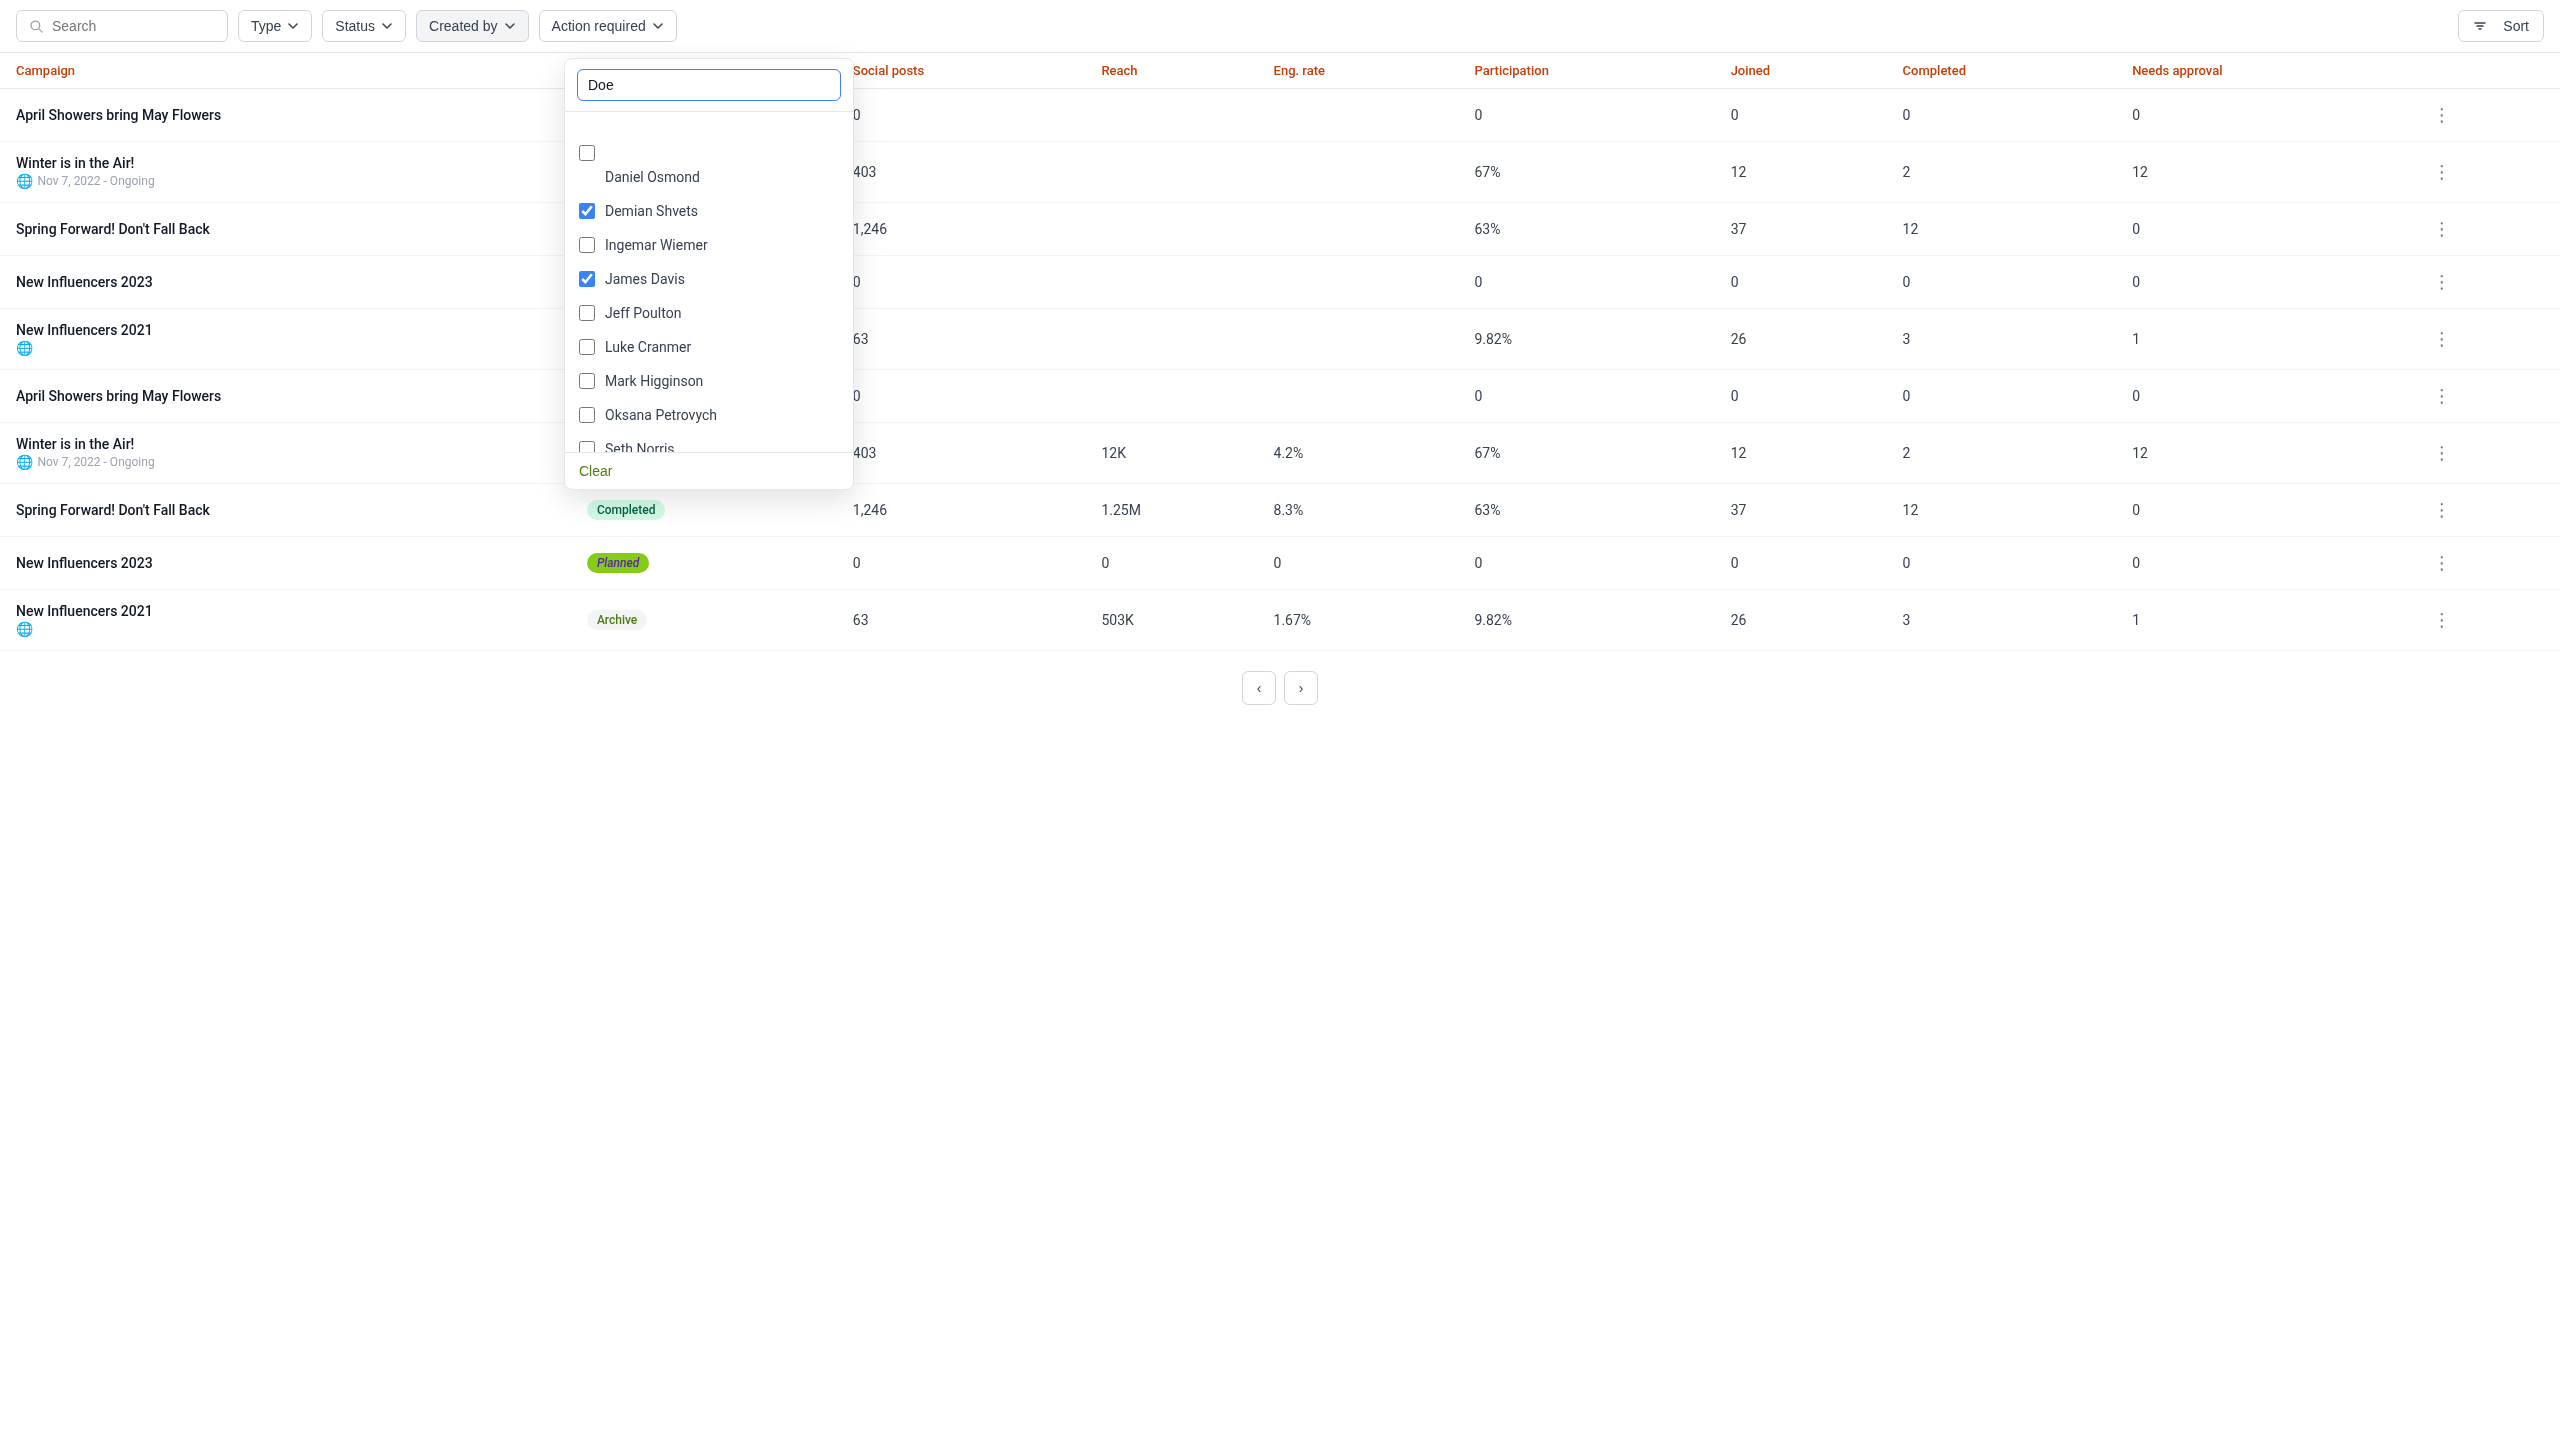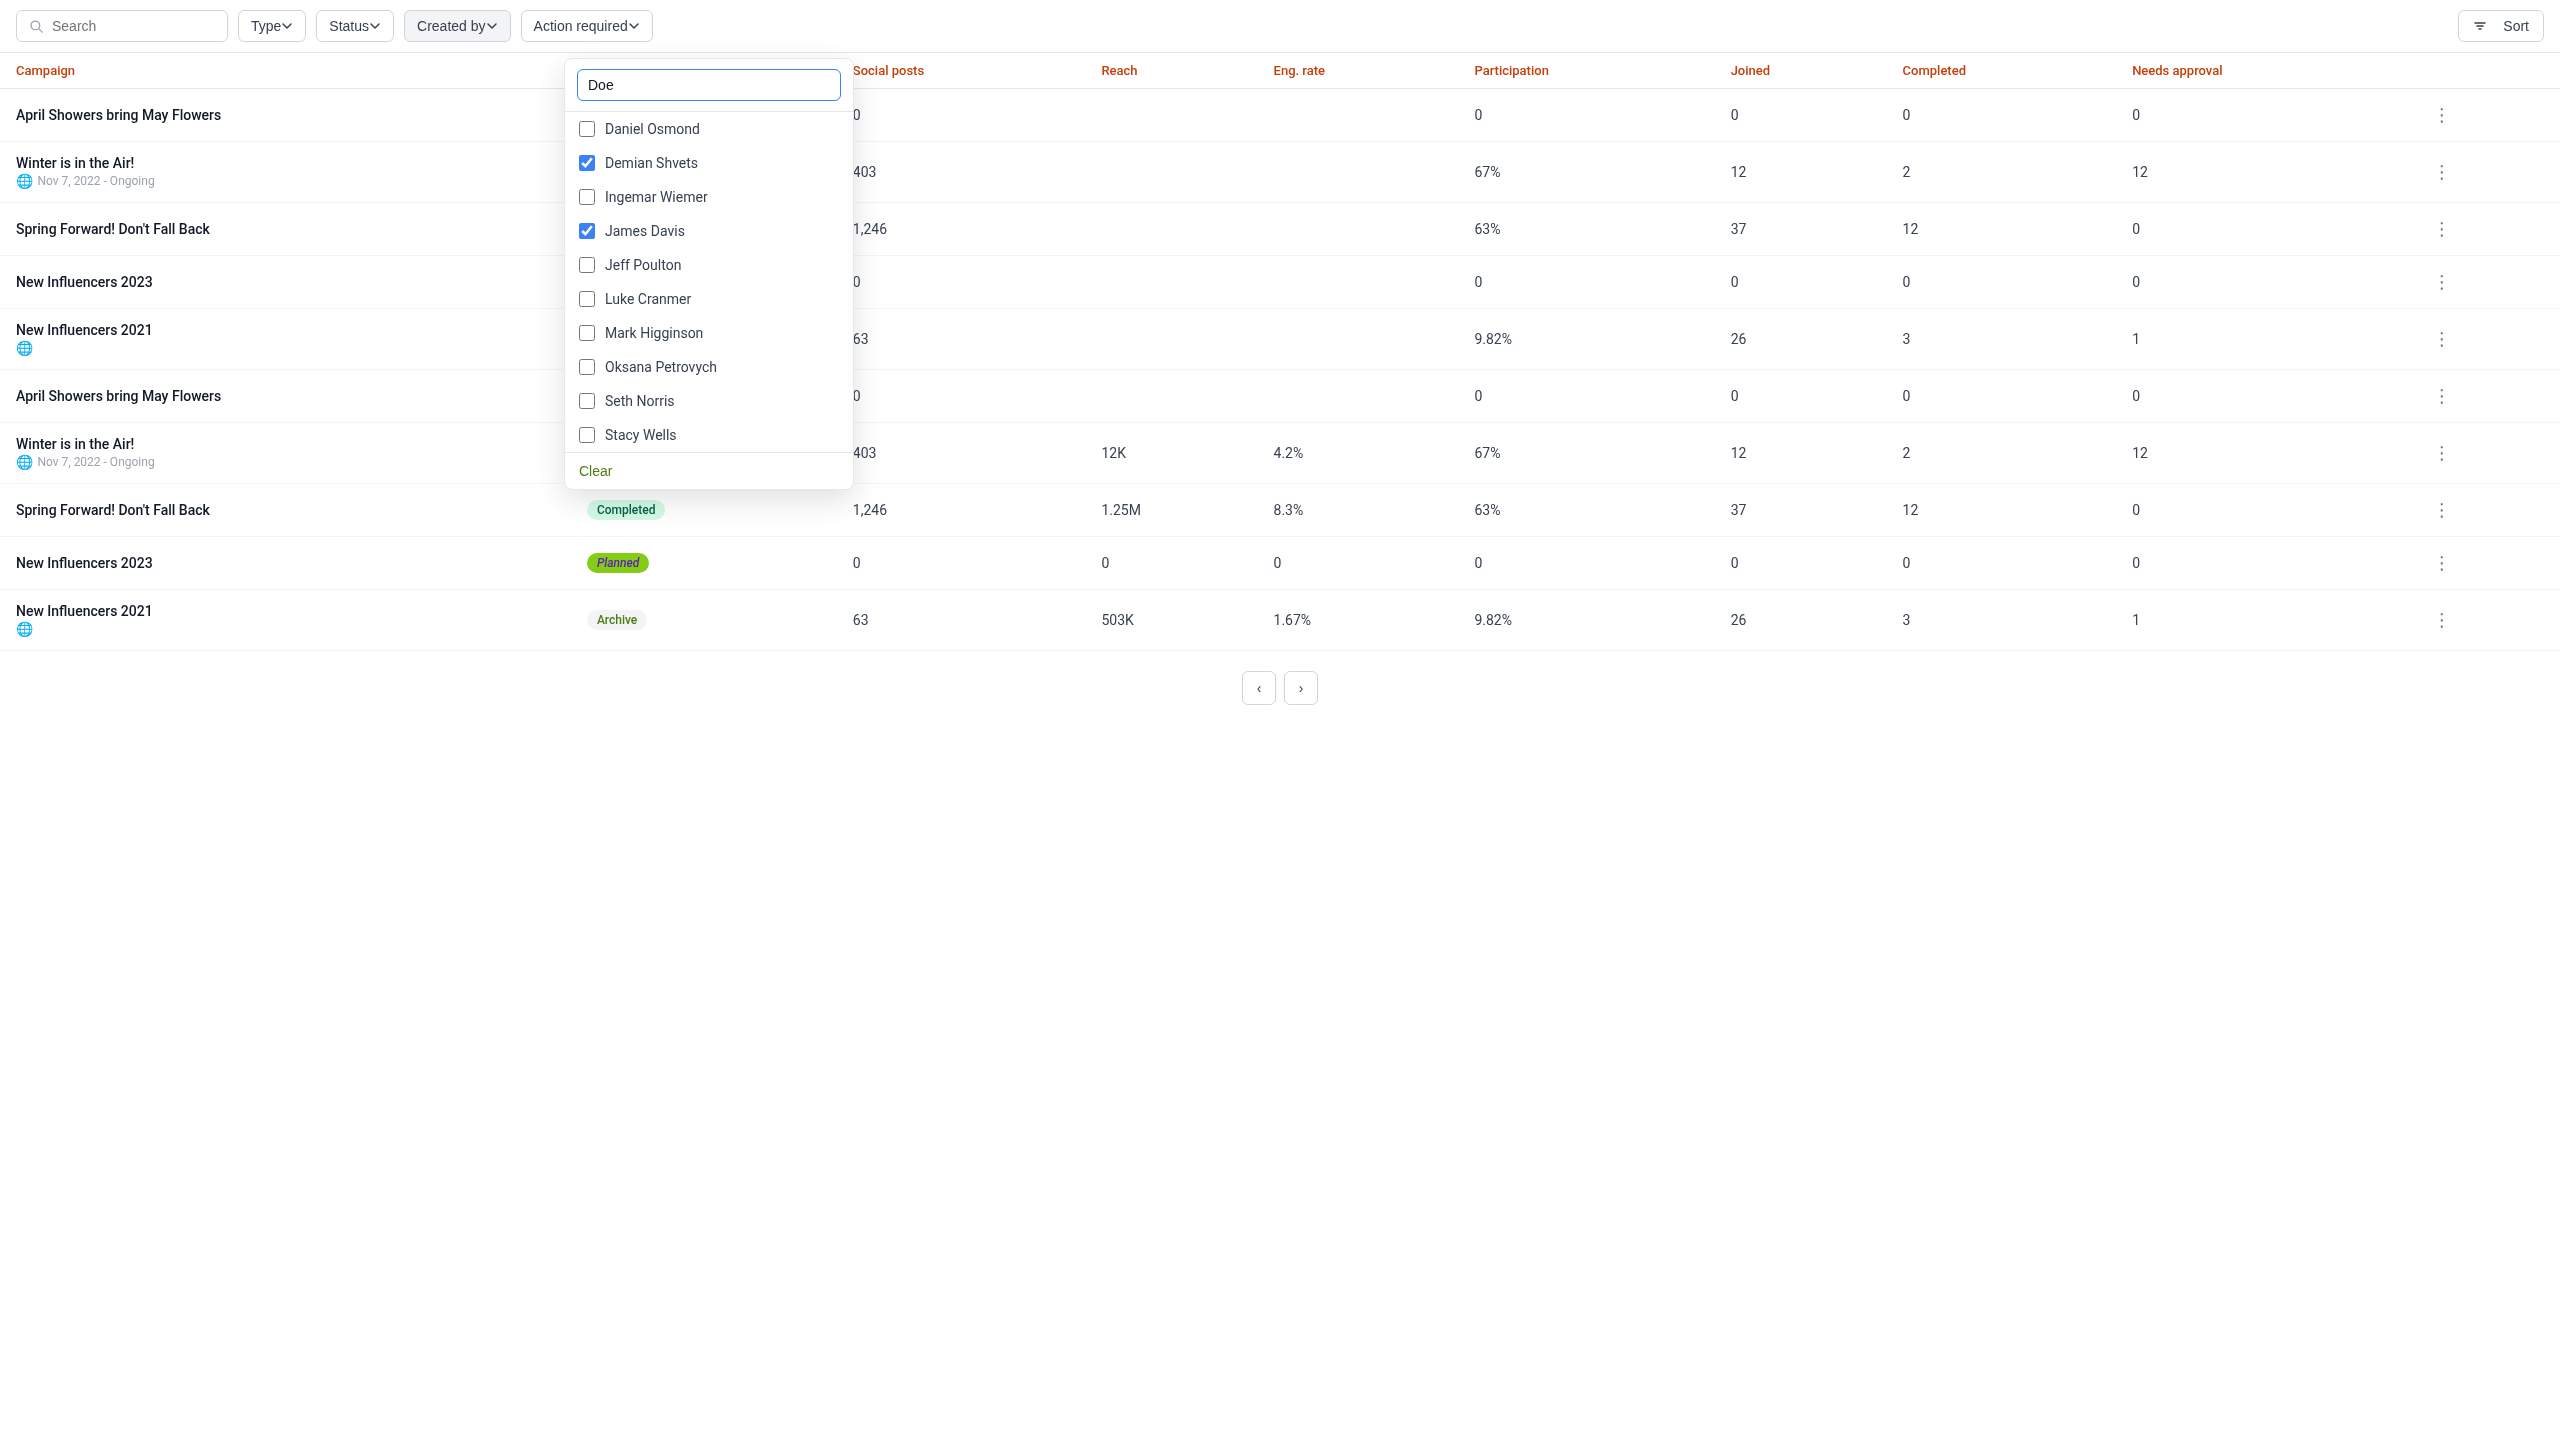--- a/index.html
+++ b/index.html
@@ -35,21 +35,21 @@
       font-size: 14px;
       color: #6b7280;
       width: 100%;
       background: transparent;
     }
     .search-icon-svg { color: #9ca3af; flex-shrink: 0; }
 
     .filter-btn {
       display: flex;
       align-items: center;
-      gap: 0;
+      gap: 6px;
       border: 1px solid #d1d5db;
       border-radius: 6px;
       padding: 7px 12px;
       background: #fff;
       cursor: pointer;
       font-size: 14px;
       color: #374151;
       white-space: nowrap;
     }
     .filter-btn.active { background: #f3f4f6; }
@@ -251,21 +251,21 @@
     <span>Sort</span>
   </button>
 
   <div class="dropdown-overlay">
     <div class="dropdown-search">
       <input type="text" value="Doe" id="dropdown-input" style="">
     </div>
     <div class="dropdown-list" id="dropdown-list">
     <div class="dropdown-item">
           <input type="checkbox" id="cb_daniel" style="">
-          <label for="cb_daniel" style="cursor: pointer;">Daniel Osmond</label>
+          <label for="cb_daniel" style="cursor: pointer; margin-top: 48px;">Daniel Osmond</label>
         </div>
         <div class="dropdown-item">
           <input type="checkbox" id="cb_demian" checked="" style="">
           <label for="cb_demian" style="cursor: pointer;">Demian Shvets</label>
         </div>
         <div class="dropdown-item">
           <input type="checkbox" id="cb_ingemar" style="">
           <label for="cb_ingemar" style="cursor: pointer;">Ingemar Wiemer</label>
         </div>
         <div class="dropdown-item">

